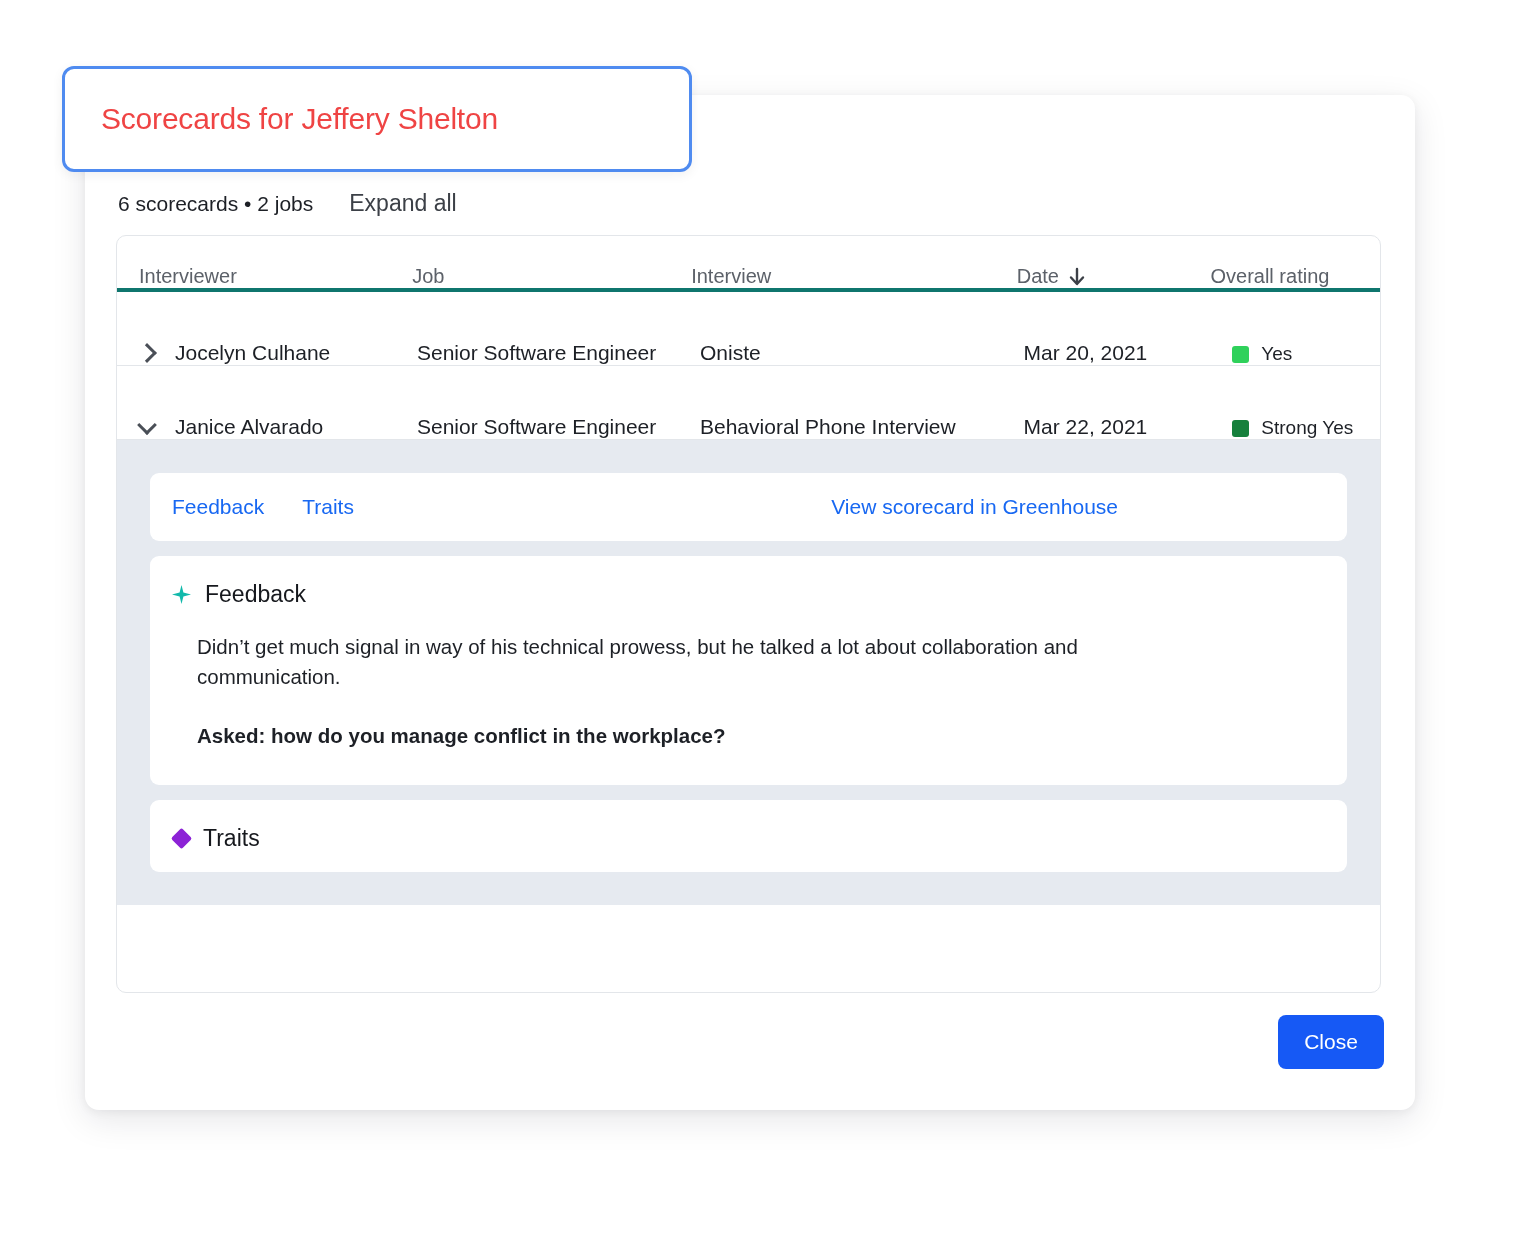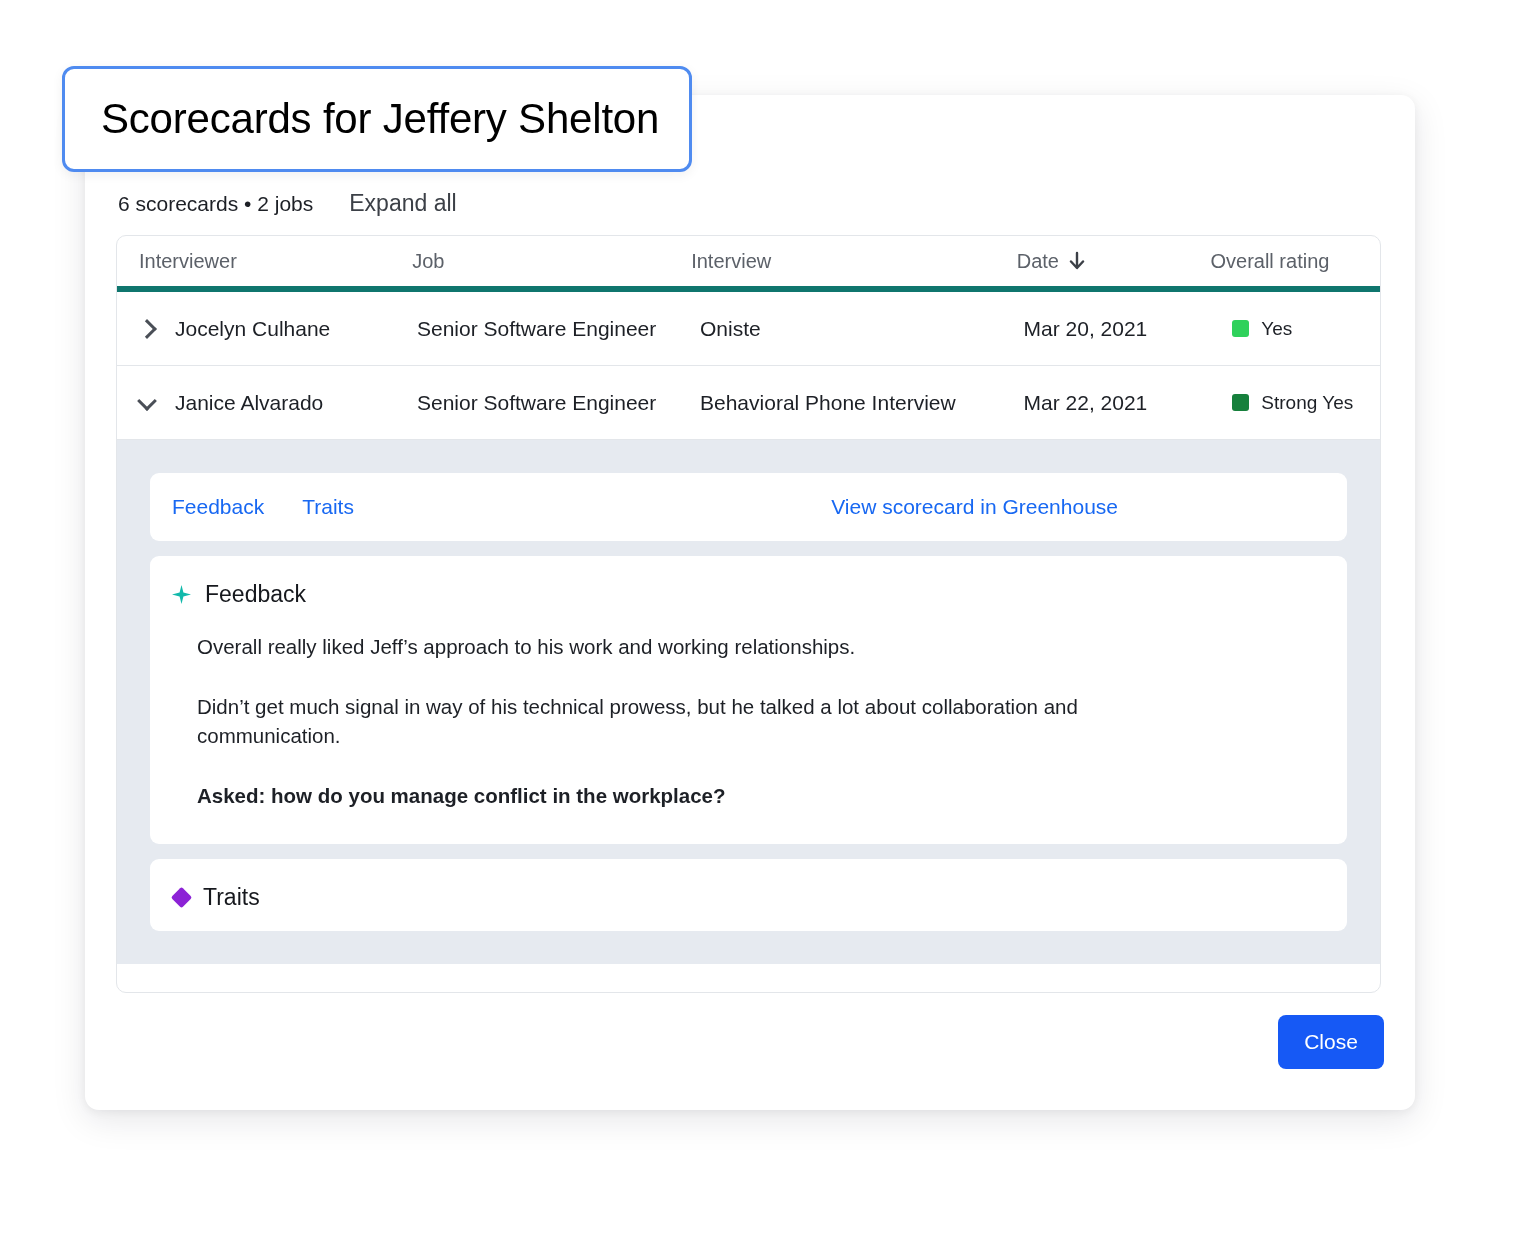--- a/index.html
+++ b/index.html
@@ -34,22 +34,22 @@
     background: #ffffff;
     border: 3px solid #4f8bf0;
     border-radius: 12px;
     display: flex;
     align-items: center;
     padding-left: 36px;
     box-shadow: 0 3px 12px rgba(16,24,40,.06);
     z-index: 5;
   }
   #title-chip .title-text {
-    font-size: 42px;
-    color: #000000;
+    font-size: 30px;
+    color: #ef4444;
     letter-spacing: -.2px;
     white-space: nowrap;
   }
 
   
   .meta-row {
     position: absolute;
     left: 33px;
     top: 95px;
     display: flex;
@@ -67,42 +67,42 @@
     width: 1265px;
     height: 758px;
     border: 1px solid #e3e6ea;
     border-radius: 10px;
     overflow: hidden;
     background: #fff;
   }
 
   .thead {
     display: flex;
-    align-items: center;
+    align-items: flex-end;
     height: 56px;
     padding: 0 0 0 22px;
-    border-bottom: 6px solid #0f766e;
+    border-bottom: 4px solid #0f766e;
   }
   .thead .th {
     font-size: 20px;
     color: #5c6169;
     display: flex;
     align-items: center;
     gap: 9px;
   }
 
   .col-interviewer { width: 282px; }
   .col-job         { width: 288px; }
   .col-interview   { width: 336px; }
   .col-date        { width: 200px; }
   .col-rating      { width: 175px; }
 
   .trow {
     display: flex;
-    align-items: center;
+    align-items: flex-end;
     height: 74px;
     padding-left: 22px;
     border-bottom: 1px solid #e3e6ea;
     background: #fff;
     gap: 40px;
   }
   .trow .cell { font-size: 21px; color: #1d2026; display: flex; align-items: center; }
   .trow .cell.interviewer { gap: 20px; }
   .chev {
     width: 16px; height: 16px;
@@ -289,21 +289,20 @@
 
       <div class="panel">
         <div class="panel-head">
           <span class="spark">
             <svg width="19" height="19" viewBox="0 0 20 20" aria-hidden="true">
               <path d="M10 0 L12 8 L20 10 L12 12 L10 20 L8 12 L0 10 L8 8 Z" fill="#12b9ab"></path>
             </svg>
           </span>
           <span class="panel-title">Feedback</span>
         </div>
-        <p class="para">Overall really liked Jeff’s approach to his work and working relationships.</p>
         <p class="para">Didn’t get much signal in way of his technical prowess, but he talked a lot about collaboration and communication.</p>
         <p class="para bold">Asked: how do you manage conflict in the workplace?</p>
       </div>
 
       <div class="panel traits">
         <div class="panel-head" style="margin-bottom:0">
           <span class="diamond"></span>
           <span class="panel-title">Traits</span>
         </div>
       </div>

